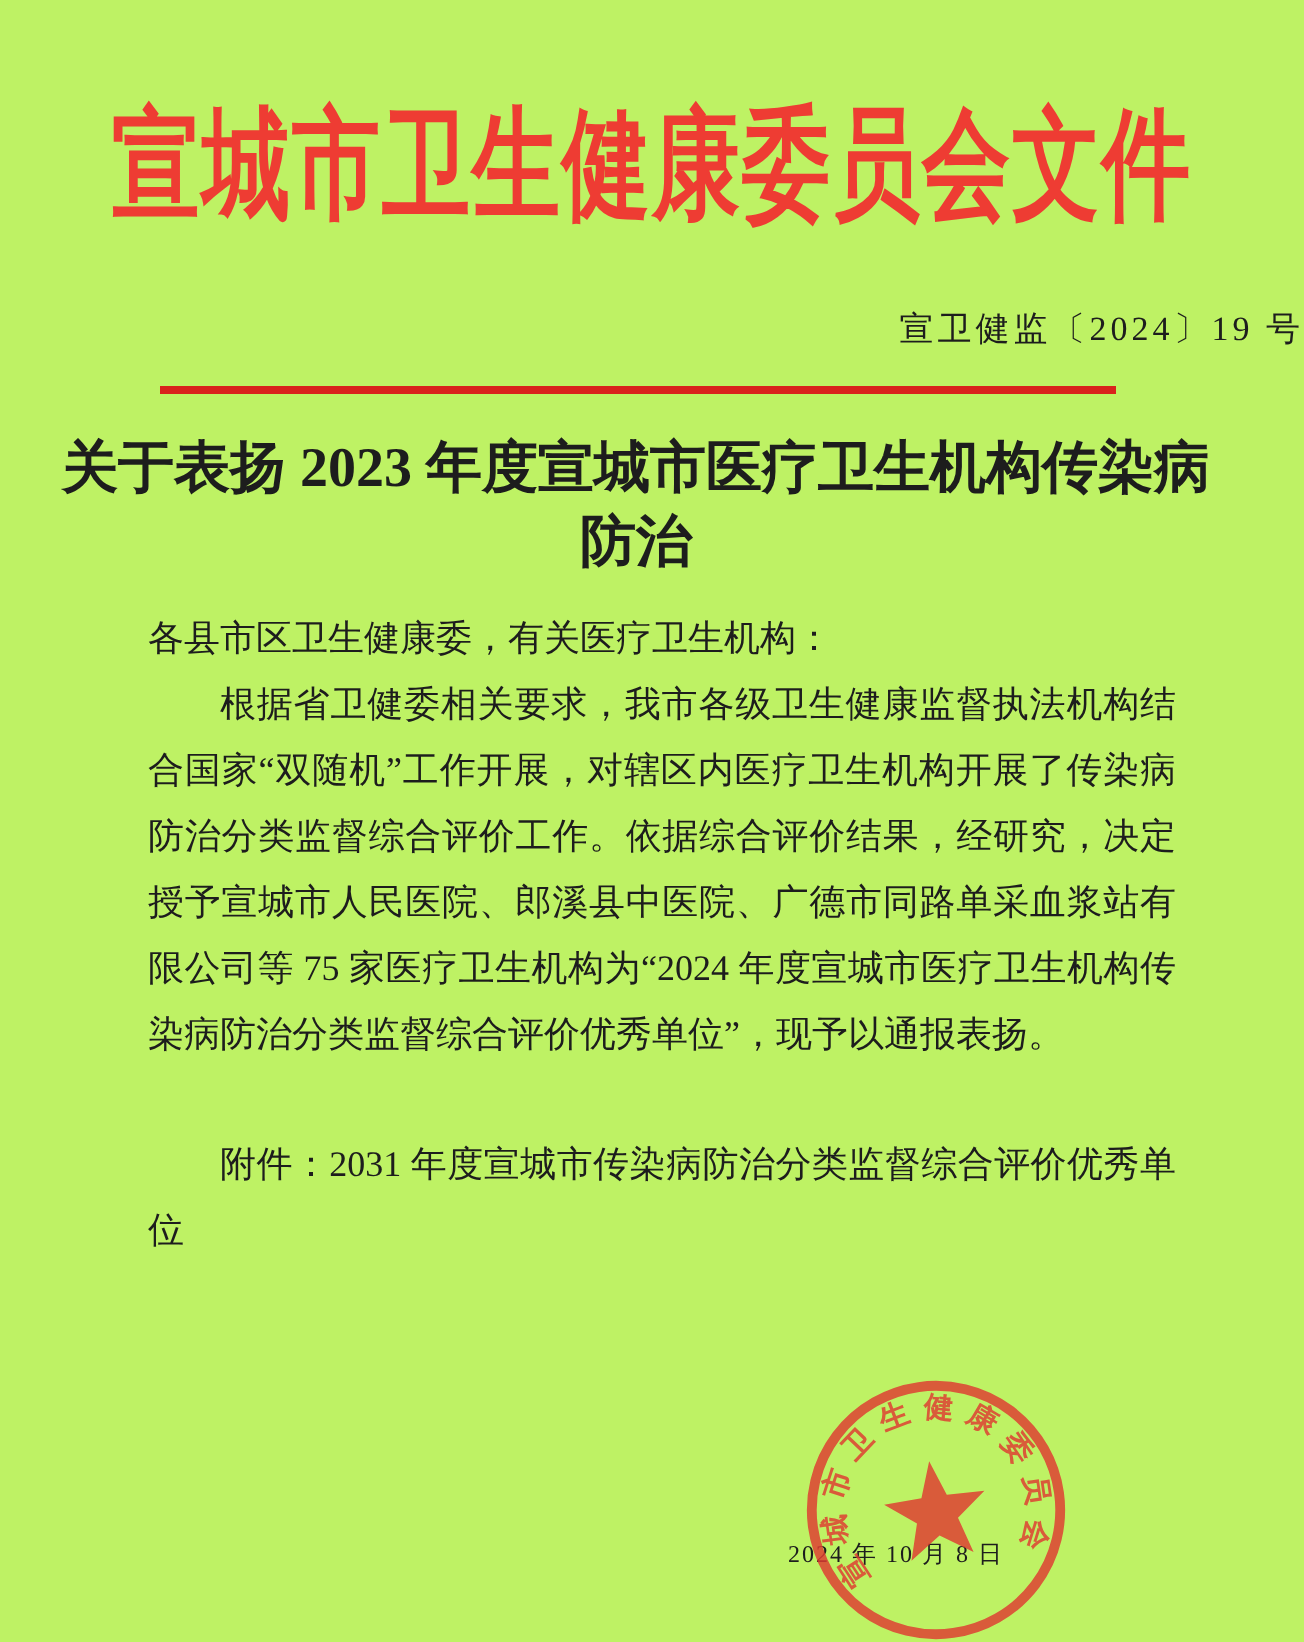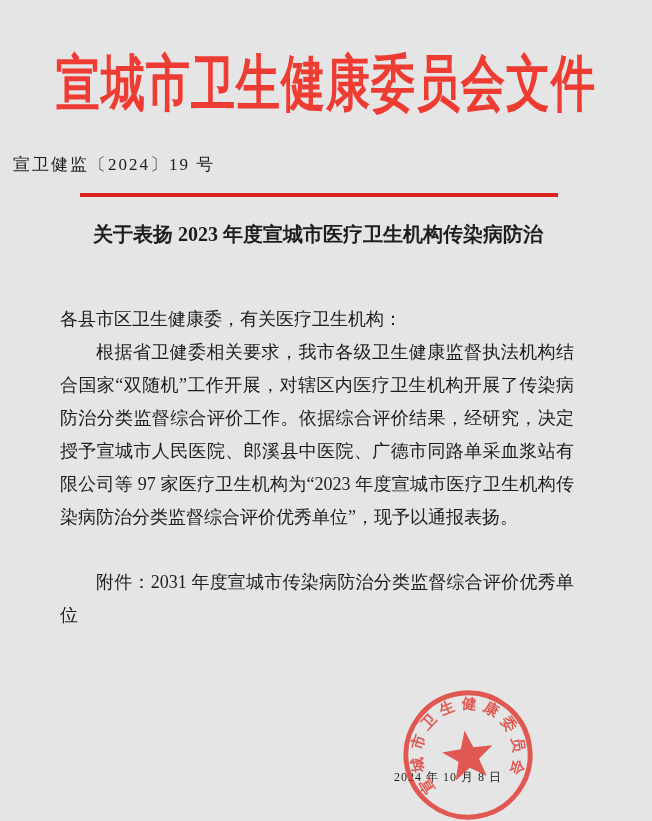--- a/index.html
+++ b/index.html
@@ -5,61 +5,60 @@
   :root{
     --header-red:#ee3c33;
     --divider-red:#d9231c;
     --seal-red:#e03a31;
     --text-black:#1d1d1d;
   }
   html,body{margin:0;padding:0;background:#ffffff;}
   .page{
     position:relative;
     width:652px;height:821px;
-    background:#e5e5e5;
+    background:#bef264;
     overflow:hidden;
     font-family:"Liberation Serif","DejaVu Serif",serif;
     color:var(--text-black);
     text-decoration:underline;
   }
   .header-title{
     position:absolute;top:52px;left:0;right:0;
     text-align:center;
     font-family:"Liberation Sans","DejaVu Sans",sans-serif;
     font-weight:900;
     font-size:44px;
     line-height:1.05;
     letter-spacing:1px;
     color:var(--header-red);
     transform:scaleY(1.38);
     transform-origin:center top;
     white-space:nowrap;
   }
   .doc-number{
     position:absolute;top:153px;left:0;right:0;
-    text-align:left;
+    text-align:right;
     font-size:17px;
     letter-spacing:2px;
-    margin-left:13px;
   }
   .red-line{
     position:absolute;top:193px;left:80px;
     width:478px;height:3.5px;
     background:var(--divider-red);
   }
   .doc-title{
     position:absolute;top:216px;left:24px;right:40px;
     text-align:center;
     font-weight:700;
-    font-size:20px;
+    font-size:28px;
     line-height:37px;
     margin:0;
   }
   .body-text{
-    position:absolute;top:303px;left:60px;
+    position:absolute;top:303px;left:74px;
     width:514px;
     font-size:18px;
     line-height:33px;
     text-align:justify;
   }
   .body-text p{margin:0;}
   .body-text p.indent{text-indent:2em;}
   .attachment{margin-top:32px !important;}
   .date-line{
     position:absolute;top:769px;left:394px;
@@ -89,21 +88,21 @@
   <div class="doc-number">宣卫健监〔2024〕19 号</div>
 
   <div class="red-line"></div>
 
   <h1 class="doc-title">
     <span>关于表扬 2023 年度宣城市医疗卫生机构传染病防治</span><br>
   </h1>
 
   <div class="body-text">
     <p>各县市区卫生健康委，有关医疗卫生机构：</p>
-    <p class="indent">根据省卫健委相关要求，我市各级卫生健康监督执法机构结合国家“双随机”工作开展，对辖区内医疗卫生机构开展了传染病防治分类监督综合评价工作。依据综合评价结果，经研究，决定授予宣城市人民医院、郎溪县中医院、广德市同路单采血浆站有限公司等 97 家医疗卫生机构为“2023 年度宣城市医疗卫生机构传染病防治分类监督综合评价优秀单位”，现予以通报表扬。</p>
+    <p class="indent">根据省卫健委相关要求，我市各级卫生健康监督执法机构结合国家“双随机”工作开展，对辖区内医疗卫生机构开展了传染病防治分类监督综合评价工作。依据综合评价结果，经研究，决定授予宣城市人民医院、郎溪县中医院、广德市同路单采血浆站有限公司等 75 家医疗卫生机构为“2024 年度宣城市医疗卫生机构传染病防治分类监督综合评价优秀单位”，现予以通报表扬。</p>
     <p class="indent attachment">附件：2031 年度宣城市传染病防治分类监督综合评价优秀单位</p>
   </div>
 
   <div class="date-line">2024 年 10 月 8 日</div>
 
   <svg class="seal" viewBox="0 0 140 140" xmlns="http://www.w3.org/2000/svg">
     <circle cx="70" cy="70" r="63" fill="none" stroke="#e03a31" stroke-width="5"></circle>
     <path id="sealArc" d="M 46.5 110.7 A 47 47 0 1 1 93.5 110.7" fill="none"></path>
     <text font-size="15" fill="#e03a31" letter-spacing="6">
       <textPath href="#sealArc" startOffset="50%" text-anchor="middle">宣城市卫生健康委员会</textPath>

